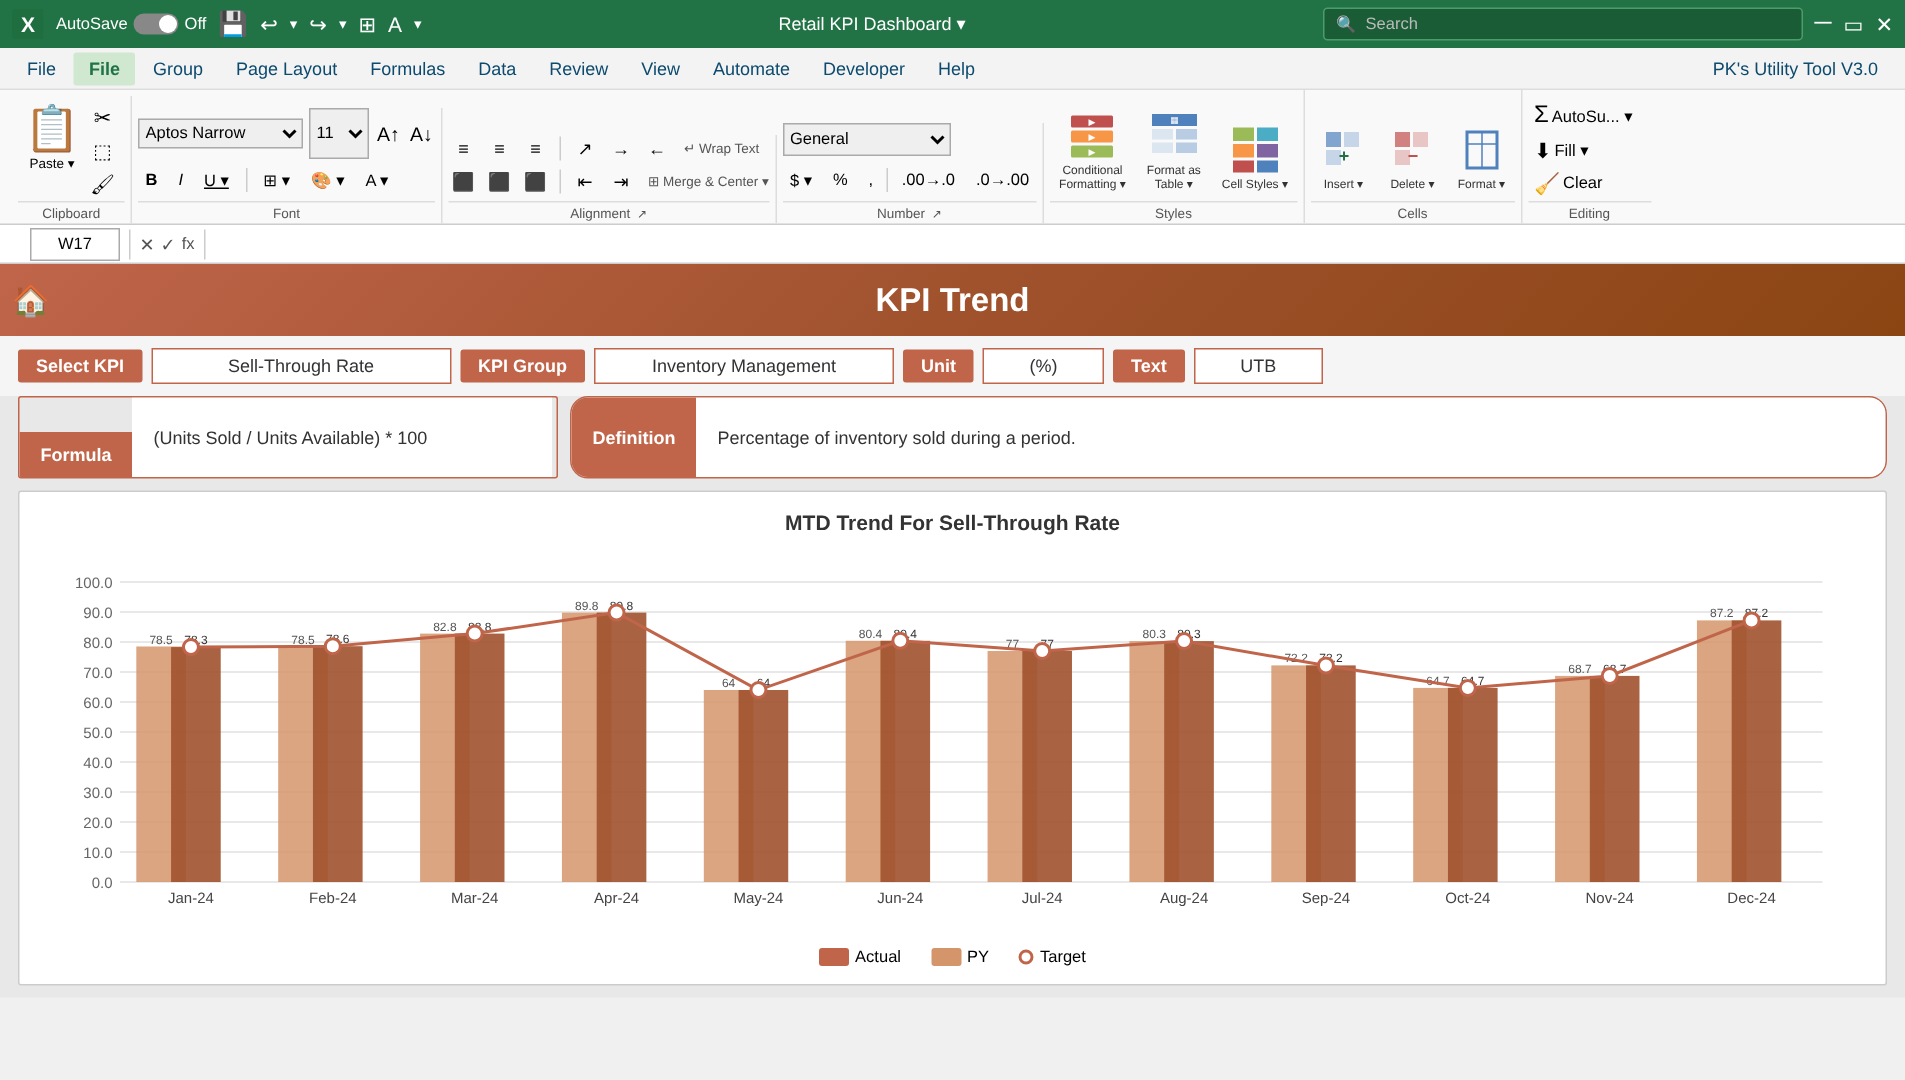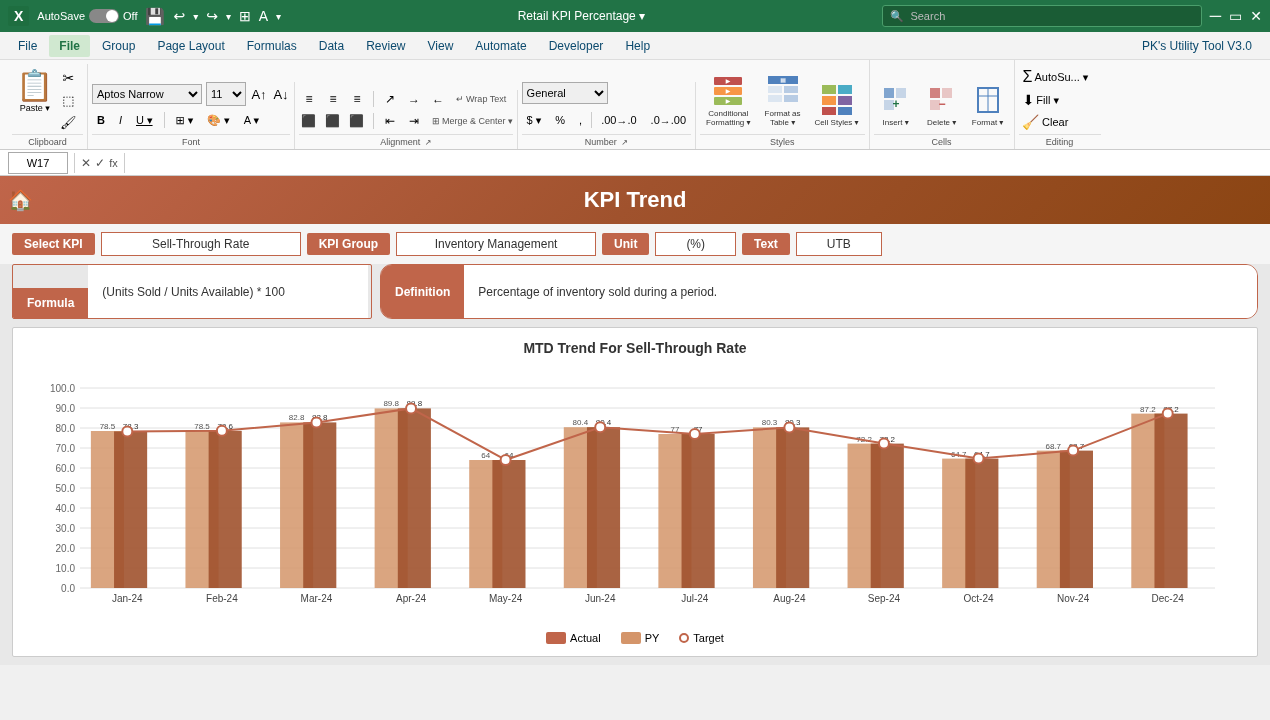--- a/index.html
+++ b/index.html
@@ -120,21 +120,21 @@
       margin-bottom: 2px;
     }
     .font-select {
       width: 110px;
       height: 20px;
       font-size: 11px;
       border: 1px solid #aaa;
     }
     .font-size-select {
       width: 40px;
-      height: 24px;
+      height: 34px;
       font-size: 11px;
       border: 1px solid #aaa;
     }
     .small-btn {
       width: 18px;
       height: 18px;
       font-size: 11px;
       display: flex;
       align-items: center;
       justify-content: center;
@@ -161,21 +161,21 @@
       display: flex;
       align-items: center;
       justify-content: center;
       font-size: 12px;
       cursor: pointer;
       border: 1px solid transparent;
       border-radius: 2px;
     }
 
     .number-select {
-      width: 86px;
+      width: 112px;
       height: 22px;
       font-size: 11px;
       border: 1px solid #aaa;
     }
     .large-ribbon-btn {
       display: flex;
       flex-direction: column;
       align-items: center;
       justify-content: flex-end;
       cursor: pointer;
@@ -196,21 +196,21 @@
       justify-content: center;
     }
 
     
     .formula-bar {
       background: white;
       border-bottom: 1px solid #ccc;
       height: 26px;
       display: flex;
       align-items: center;
-      padding: 0 8px;
+      padding: 0 20px;
       gap: 4px;
     }
     .cell-ref {
       width: 60px;
       height: 22px;
       border: 1px solid #aaa;
       font-size: 11px;
       padding: 0 4px;
       text-align: center;
     }
@@ -426,21 +426,21 @@
   </span>
   <span style="font-size:16px; cursor:pointer;">💾</span>
   <span style="font-size:14px; cursor:pointer;">↩</span>
   <span style="font-size:10px; cursor:pointer;">▾</span>
   <span style="font-size:14px; cursor:pointer;">↪</span>
   <span style="font-size:10px; cursor:pointer;">▾</span>
   <span style="font-size:14px; cursor:pointer;">⊞</span>
   <span style="font-size:14px; cursor:pointer;">A</span>
   <span style="font-size:10px; cursor:pointer;">▾</span>
   <div class="title-bar-center">
-    <span>Retail KPI Percentage</span> ▾
+    <span>Retail KPI Dashboard</span> ▾
   </div>
   <div class="search-box-title">
     <span style="color:#aaa;">🔍</span>
     <span style="color:#bbb;">Search</span>
   </div>
   <div class="title-bar-icons">
     <span style="cursor:pointer; font-size:16px;">─</span>
     <span style="cursor:pointer; font-size:14px;">▭</span>
     <span style="cursor:pointer; font-size:14px;">✕</span>
   </div>

